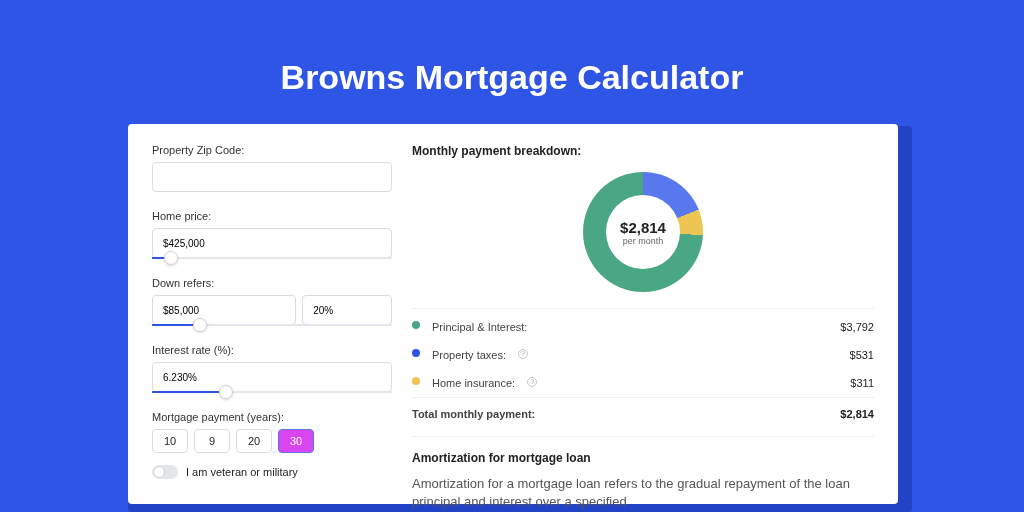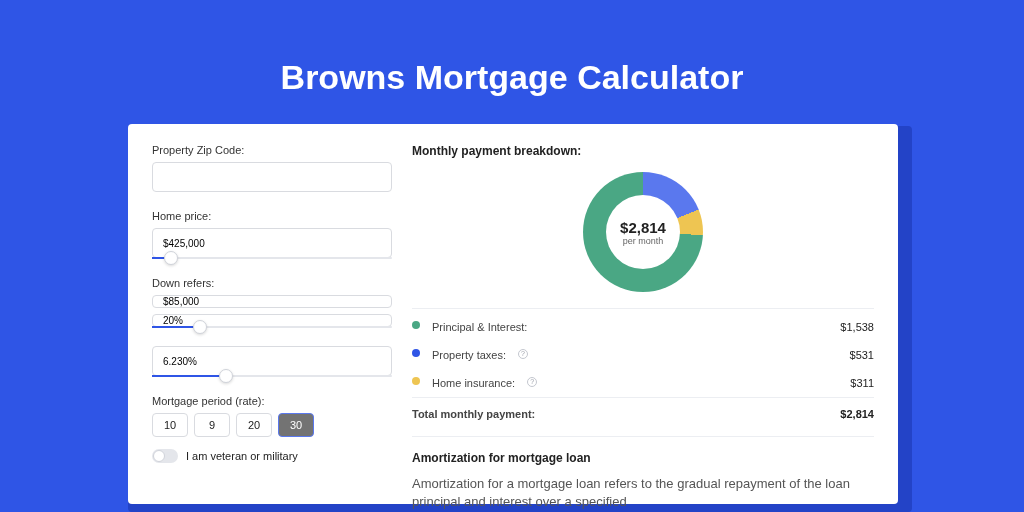--- a/index.html
+++ b/index.html
@@ -8,26 +8,26 @@
   .panel-shadow { position: absolute; left: 128px; top: 126px; width: 784px; height: 386px; background: #2343c7; border-radius: 4px; }
   .panel { position: absolute; left: 128px; top: 124px; width: 770px; height: 380px; background: #fff; border-radius: 4px; padding: 20px 24px 0 24px; display: flex; gap: 20px; color: #222; }
   .col-left { width: 240px; font-size: 11px; }
   .col-right { flex: 1; font-size: 11px; }
   .lbl { font-size: 11px; margin-bottom: 6px; color: #333; }
   .inp { width: 100%; height: 30px; border: 1px solid #d9dbe0; border-radius: 4px; padding: 0 10px; font-size: 10px; background: #fff; }
   .inp-group { margin-bottom: 18px; position: relative; }
   .slider-track { position: relative; height: 2px; background: #e4e6eb; margin-top: -1px; border-radius: 2px; }
   .slider-fill { position: absolute; left: 0; top: 0; height: 2px; background: #2f55e6; }
   .slider-thumb { position: absolute; top: -6px; width: 14px; height: 14px; background: #fff; border: 1px solid #d0d3da; border-radius: 50%; box-shadow: 0 1px 3px rgba(0,0,0,0.15); }
-  .dp-row { display: flex; gap: 6px; flex-direction: column; }
+  .dp-row { display: flex; gap: 6px; }
   .dp-row .inp:first-child { flex: 1.8; }
   .dp-row .inp:last-child { flex: 1; }
   .period-row { display: flex; gap: 6px; }
   .period-btn { width: 36px; height: 24px; border: 1px solid #d9dbe0; border-radius: 4px; background: #fff; font-size: 11px; display: flex; align-items: center; justify-content: center; cursor: pointer; }
-  .period-btn.active { background: #737373; color: #fff; border-color: #5a78ee; }
+  .period-btn.active { background: #d946ef; color: #fff; border-color: #5a78ee; }
   .toggle-row { display: flex; align-items: center; gap: 8px; margin-top: 12px; }
   .toggle { width: 26px; height: 14px; background: #e4e6eb; border-radius: 8px; position: relative; cursor: pointer; }
   .toggle::after { content: ''; position: absolute; left: 1px; top: 1px; width: 12px; height: 12px; background: #fff; border-radius: 50%; border: 1px solid #d0d3da; box-sizing: border-box; }
   .section-title { font-size: 12px; font-weight: 700; margin-bottom: 10px; }
   .chart-wrap { display: flex; justify-content: center; padding: 4px 0 16px 0; }
   .donut { width: 120px; height: 120px; border-radius: 50%; position: relative; background: conic-gradient(#5a78ee 0deg 68deg, #eec552 68deg 93deg, #4aa784 93deg 360deg); display: flex; align-items: center; justify-content: center; }
   .donut-hole { width: 74px; height: 74px; background: #fff; border-radius: 50%; display: flex; flex-direction: column; align-items: center; justify-content: center; }
   .donut-amount { font-size: 15px; font-weight: 700; }
   .donut-sub { font-size: 9px; color: #666; }
   .legend { border-top: 1px solid #eceef2; padding-top: 4px; }
@@ -73,29 +73,30 @@
         <input class="inp" value="$85,000" style="">
         <input class="inp" value="20%" style="">
       </div>
       <div class="slider-track">
         <div class="slider-fill" style="width:20%"></div>
         <div class="slider-thumb" style="left:calc(20% - 7px)"></div>
       </div>
     </div>
 
     <div class="inp-group">
+      <div class="lbl">Interest rate (%):</div>
       <input class="inp" value="6.230%" style="">
       <div class="slider-track">
         <div class="slider-fill" style="width:31%"></div>
         <div class="slider-thumb" style="left:calc(31% - 7px)"></div>
       </div>
     </div>
 
     <div class="inp-group" style="margin-bottom:6px;">
-      <div class="lbl">Mortgage period (rate):</div>
+      <div class="lbl">Mortgage payment (years):</div>
       <div class="period-row">
         <div class="period-btn">10</div>
         <div class="period-btn">9</div>
         <div class="period-btn">20</div>
         <div class="period-btn active">30</div>
       </div>
     </div>
 
     <div class="toggle-row">
       <div class="toggle"></div>
@@ -114,21 +115,21 @@
         </div>
       </div>
     </div>
 
     <div class="legend">
       <div class="legend-row">
         <div class="legend-left">
           <span class="dot dot-green"></span>
           <span>Principal &amp; Interest:</span>
         </div>
-        <span>$1,538</span>
+        <span>$3,792</span>
       </div>
       <div class="legend-row">
         <div class="legend-left">
           <span class="dot dot-blue"></span>
           <span>Property taxes:</span>
           <span class="help">?</span>
         </div>
         <span>$531</span>
       </div>
       <div class="legend-row">

